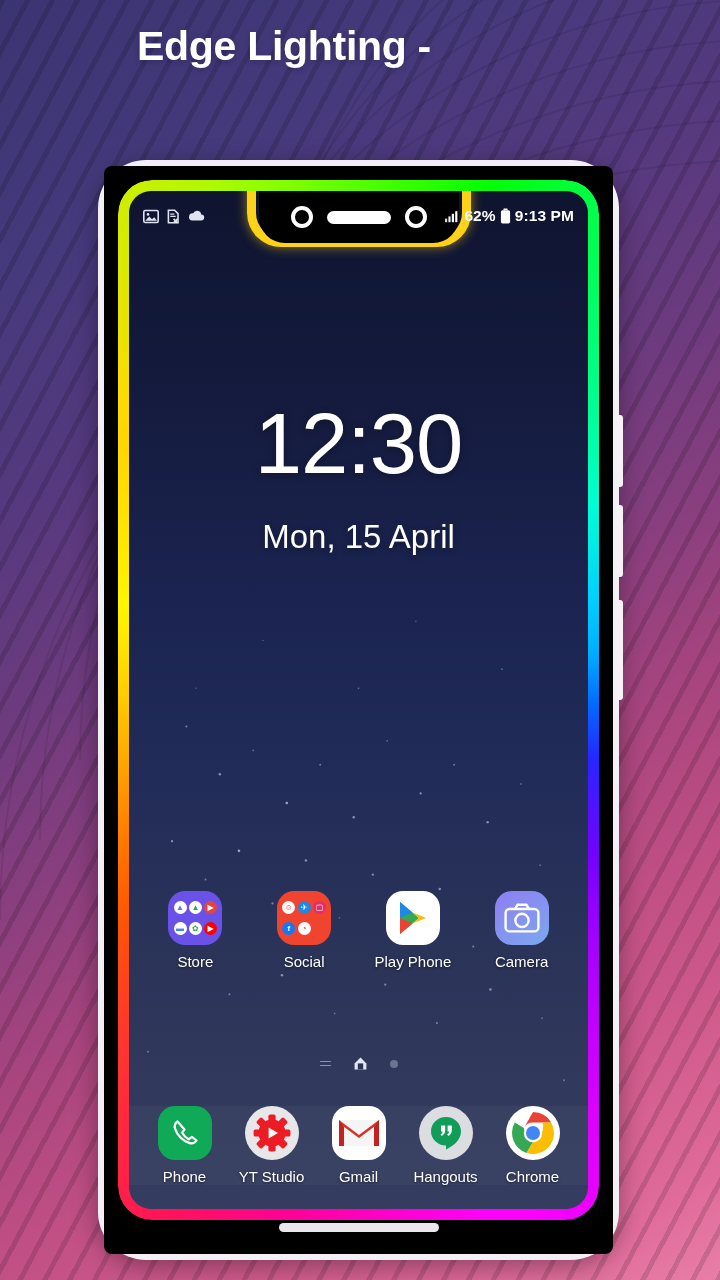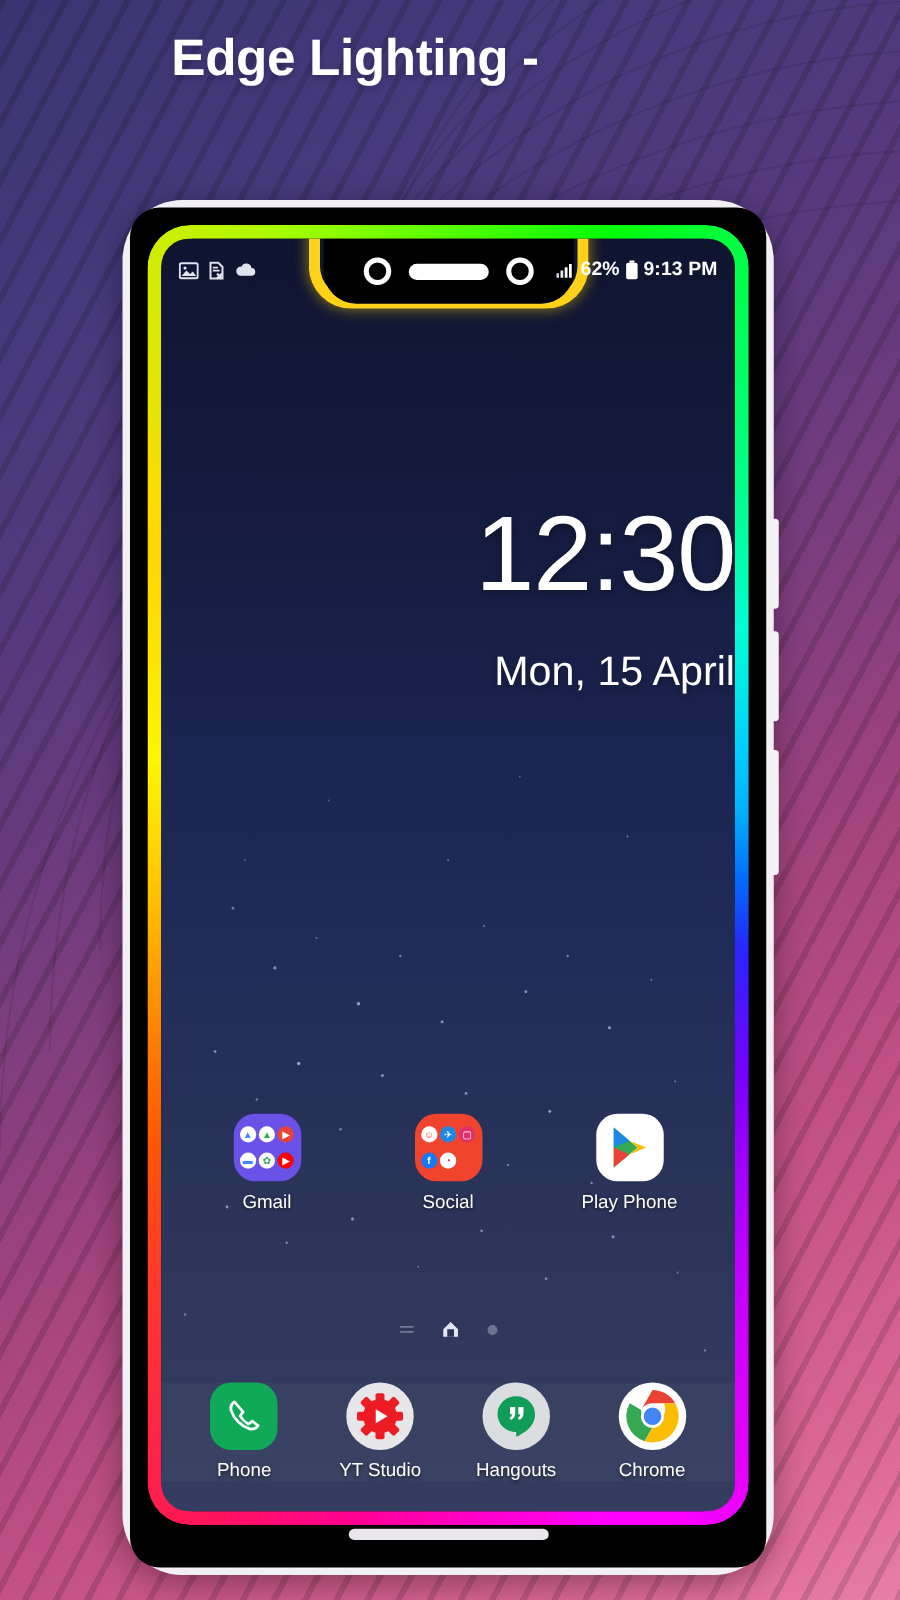--- a/index.html
+++ b/index.html
@@ -54,21 +54,21 @@
     left:98px; top:160px;
     width:521px; height:1100px;
     border-radius:48px;
     background:#f2f0f4;
     box-shadow:0 6px 26px rgba(0,0,0,.35);
     z-index:6;
   }
   #phone-body {
     position:absolute;
     left:6px; top:6px; right:6px; bottom:6px;
-    border-radius:24px;
+    border-radius:8px;
     background:#000000;
     padding-left:46px;
   }
 
   
   .side-btn {
     position:absolute; right:-4px;
     width:7px; background:#f4f2f6;
     border-radius:3px;
     z-index:9;
@@ -170,21 +170,21 @@
   #sb-left { display:flex; align-items:center; gap:7px; }
   #sb-right {
     margin-left:auto; display:flex; align-items:center; gap:4px;
     font-size:15.5px; font-weight:600; color:#fff;
     letter-spacing:0.1px;
   }
 
   
   #clock-area {
     position:absolute; top:210px; left:0; right:0;
-    text-align:right; color:#fff; z-index:5;
+    text-align:center; color:#fff; z-index:5;
   }
   #clock {
     font-size:85px; font-weight:300; line-height:1;
     letter-spacing:-1px;
     text-shadow:0 2px 8px rgba(0,0,0,.35);
   }
   #date {
     margin-top:32px;
     font-size:33px; font-weight:400;
     text-shadow:0 2px 6px rgba(0,0,0,.35);
@@ -374,21 +374,21 @@
           <div class="icon-box">
             <div class="squircle folder" style="background:#6a52e8;">
               <span class="mini" style="background:#fff;color:#4285f4;">▲</span>
               <span class="mini" style="background:#fff;color:#34a853;">▲</span>
               <span class="mini" style="background:#ea4335;color:#fff;">▶</span>
               <span class="mini" style="background:#fff;color:#4285f4;">▬</span>
               <span class="mini" style="background:#fff;color:#34a853;">✿</span>
               <span class="mini" style="background:#ff0000;color:#fff;">▶</span>
             </div>
           </div>
-          <span class="app-label">Gmail</span>
+          <span class="app-label">Store</span>
         </div>
 
         <div class="app">
           <div class="icon-box">
             <div class="squircle folder" style="background:#f0442e;">
               <span class="mini" style="background:#fff;color:#ff3b30;">☺</span>
               <span class="mini" style="background:#1e88e5;color:#fff;">✈</span>
               <span class="mini" style="background:#e1306c;color:#fff;">▢</span>
               <span class="mini" style="background:#1877f2;color:#fff;font-weight:bold;">f</span>
               <span class="mini" style="background:#fff;color:#e4405f;">◔</span>
@@ -407,20 +407,32 @@
                 <path d="M2 1 L21 17 L2 33 Z" fill="none"></path>
                 <path d="M2 1 L14.5 11.5 L2 17 Z" fill="#1e88e5"></path>
                 <path d="M2 17 L14.5 22.5 L2 33 Z" fill="#ea4335"></path>
                 <path d="M14.5 11.5 L28 17 L14.5 22.5 L21 17 Z" fill="#fbbc04"></path>
               </svg>
             </div>
           </div>
           <span class="app-label">Play Phone</span>
         </div>
 
+        <div class="app">
+          <div class="icon-box">
+            <div class="squircle" style="background:linear-gradient(145deg,#8e7ef2,#7ba8ee);display:flex;align-items:center;justify-content:center;">
+              <svg width="36" height="30" viewBox="0 0 36 30">
+                <rect x="1.6" y="6" width="32.8" height="22.4" rx="4" fill="none" stroke="#ffffff" stroke-width="2.4"></rect>
+                <path d="M11 6 L13.6 1.8 h8.8 L25 6" fill="none" stroke="#ffffff" stroke-width="2.4"></path>
+                <circle cx="18" cy="17.4" r="6.6" fill="none" stroke="#ffffff" stroke-width="2.4"></circle>
+              </svg>
+            </div>
+          </div>
+          <span class="app-label">Camera</span>
+        </div>
       </div>
 
       <div id="page-ind">
         <span id="pi-lines">
             <i></i>
             <i></i>
           </span>
         <svg width="15" height="15" viewBox="0 0 15 15">
           <path d="M1.6 7.4 L7.5 1.6 L13.4 7.4 V13.4 H1.6 Z" fill="#e3e7f3"></path>
           <rect x="4.8" y="7.4" width="5.4" height="6" fill="#2b3357"></rect>
@@ -456,20 +468,34 @@
                   <rect x="4.4" y="26.2" width="7.4" height="7.4" rx="1.6" transform="rotate(45 8.1 29.9)"></rect>
                   <rect x="26.2" y="26.2" width="7.4" height="7.4" rx="1.6" transform="rotate(45 29.9 29.9)"></rect>
                 </g>
                 <path d="M15.6 13.4 L25 19 L15.6 24.6 Z" fill="#ffffff"></path>
               </svg>
             </div>
           </div>
           <span class="app-label">YT Studio</span>
         </div>
 
+        <div class="app">
+          <div class="icon-box">
+            <div class="squircle" style="background:#ffffff;display:flex;align-items:center;justify-content:center;overflow:hidden;">
+              <svg width="40" height="30" viewBox="0 0 40 30">
+                <rect x="0" y="2" width="40" height="26" fill="#f5f5f5"></rect>
+                <path d="M0 2 L0 28 L5 28 L5 9 L20 20 L35 9 L35 28 L40 28 L40 2 L20 17 Z" fill="#e0e0e0"></path>
+                <path d="M0 2 L20 17 L40 2 L40 5 L20 20 L0 5 Z" fill="#d93025"></path>
+                <path d="M0 2 L0 28 L5 28 L5 9 Z" fill="#c5221f"></path>
+                <path d="M40 2 L40 28 L35 28 L35 9 Z" fill="#c5221f"></path>
+              </svg>
+            </div>
+          </div>
+          <span class="app-label">Gmail</span>
+        </div>
 
         <div class="app">
           <div class="icon-box">
             <div class="circle" style="background:#dcdde0;display:flex;align-items:center;justify-content:center;">
               <svg width="32" height="34" viewBox="0 0 32 34">
                 <path d="M16 1 C7.7 1 1 7.4 1 15.3 C1 23.2 7.7 29.6 16 29.6 L16 33.4 C22 30.6 31 25.2 31 15.3 C31 7.4 24.3 1 16 1 Z" fill="#0f9d58"></path>
                 <g fill="#ffffff">
                   <path d="M11 9.6 h4.2 v5 c0 2.6-1.4 4.4-3.6 5.4 l-1-1.8 c1.4-0.7 2-1.6 2-2.8 h-1.6 z"></path>
                   <path d="M17.6 9.6 h4.2 v5 c0 2.6-1.4 4.4-3.6 5.4 l-1-1.8 c1.4-0.7 2-1.6 2-2.8 h-1.6 z"></path>
                 </g>

